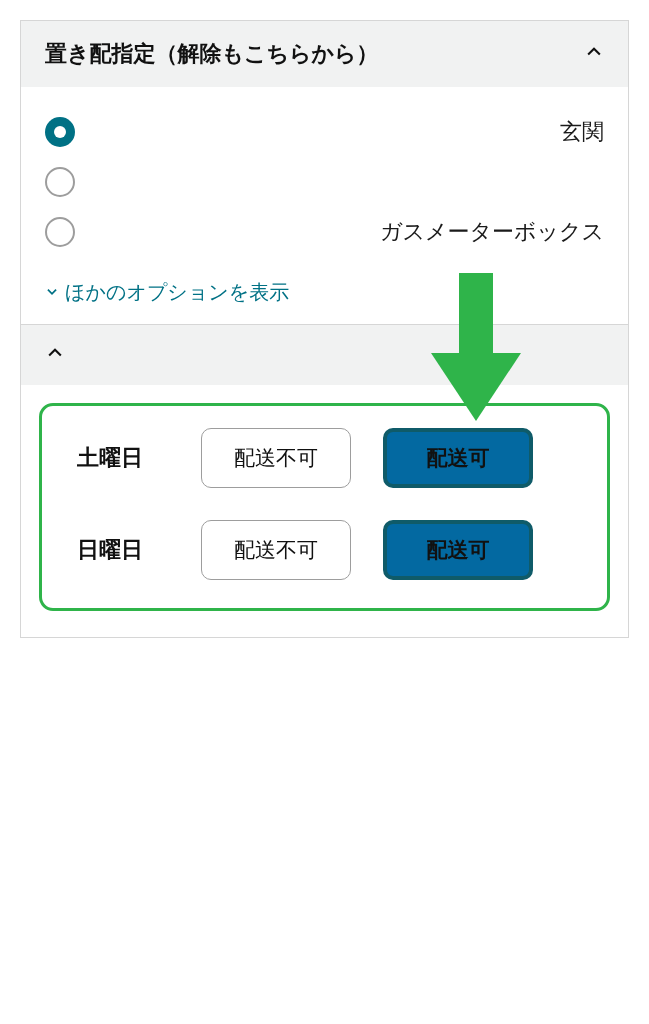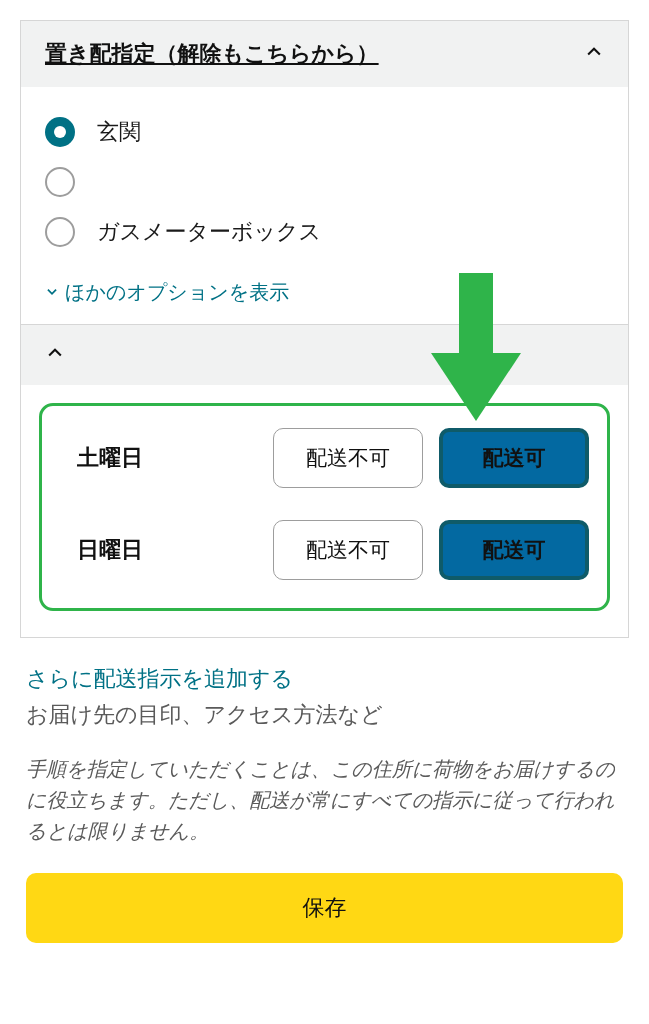--- a/index.html
+++ b/index.html
@@ -5,47 +5,47 @@
   * { box-sizing: border-box; margin: 0; padding: 0; }
   html, body { width: 649px; font-family: "Hiragino Kaku Gothic ProN", "Meiryo", sans-serif; background: #fff; color: #111; }
   .wrap { padding: 20px; }
   .panel { border: 1px solid #d6d6d6; margin-bottom: 0; }
   .panel + .panel { border-top: none; }
 
   .panel-head {
     display: flex; align-items: center; justify-content: space-between;
     background: #f1f2f2; padding: 18px 24px; cursor: pointer;
   }
-  .panel-head .title { font-size: 22px; font-weight: 700; color: #111; text-decoration: underline; }
+  .panel-head .title { font-size: 22px; font-weight: 700; color: #111; }
   .chev { display: inline-block; }
   .chev svg { width: 20px; height: 20px; stroke: #111; stroke-width: 2.5; fill: none; }
 
   .panel-body { padding: 20px 24px 18px 24px; background: #fff; }
 
-  .radio-row { display: flex; align-items: center; gap: 22px; padding: 10px 0; cursor: pointer; }
+  .radio-row { display: flex; align-items: center; gap: 32px; padding: 10px 0; cursor: pointer; justify-content: space-between; }
   .radio { width: 30px; height: 30px; border-radius: 50%; display: inline-flex; align-items: center; justify-content: center; flex-shrink: 0; }
   .radio.unchecked { border: 2px solid #9d9d9d; background: #fff; }
   .radio.checked { background: #007185; }
   .radio.checked::after { content: ""; width: 12px; height: 12px; border-radius: 50%; background: #fff; }
   .radio-label { font-size: 22px; color: #1a1a1a; }
 
   .more-link { display: inline-flex; align-items: center; gap: 6px; margin-top: 22px; font-size: 20px; color: #007185; cursor: pointer; }
   .more-link .caret svg { width: 14px; height: 14px; stroke: #007185; stroke-width: 3; fill: none; }
 
   
   .weekend-panel .panel-body { padding: 18px 18px 26px 18px; position: relative; }
 
   .highlight-box {
     border: 3px solid #2fb44a; border-radius: 14px;
     padding: 22px 18px 28px 35px;
   }
   .day-row { display: flex; align-items: center; justify-content: space-between; gap: 14px; }
   .day-row + .day-row { margin-top: 32px; }
   .day-label { font-size: 22px; font-weight: 700; width: 110px; }
-  .toggle-group { display: flex; gap: 16px; flex: 1; justify-content: flex-end; }
+  .toggle-group { display: flex; gap: 32px; flex: 1; }
   .toggle-btn {
     font-size: 21px; border-radius: 10px; padding: 15px 0; width: 150px; text-align: center; cursor: pointer;
     background: #fff; border: 1.5px solid #9d9d9d; color: #111;
   }
   .toggle-btn.selected {
     border: 4px solid #0f5b69; background: #0369a1; font-weight: 700; padding: 12px 0;
   }
 
   .arrow-overlay {
     position: absolute; top: -112px; left: 400px; pointer-events: none;
@@ -126,20 +126,14 @@
           <span class="day-label">日曜日</span>
           <div class="toggle-group">
             <div class="toggle-btn">配送不可</div>
             <div class="toggle-btn selected">配送可</div>
           </div>
         </div>
       </div>
     </div>
   </div>
 
-  <div class="below">
-    <div class="add-link">さらに配送指示を追加する</div>
-    <div class="add-sub">お届け先の目印、アクセス方法など</div>
-    <div class="note">手順を指定していただくことは、この住所に荷物をお届けするのに役立ちます。ただし、配送が常にすべての指示に従って行われるとは限りません。</div>
-    <button class="save-btn">保存</button>
-  </div>
 
 </div>
 
 </body></html>

